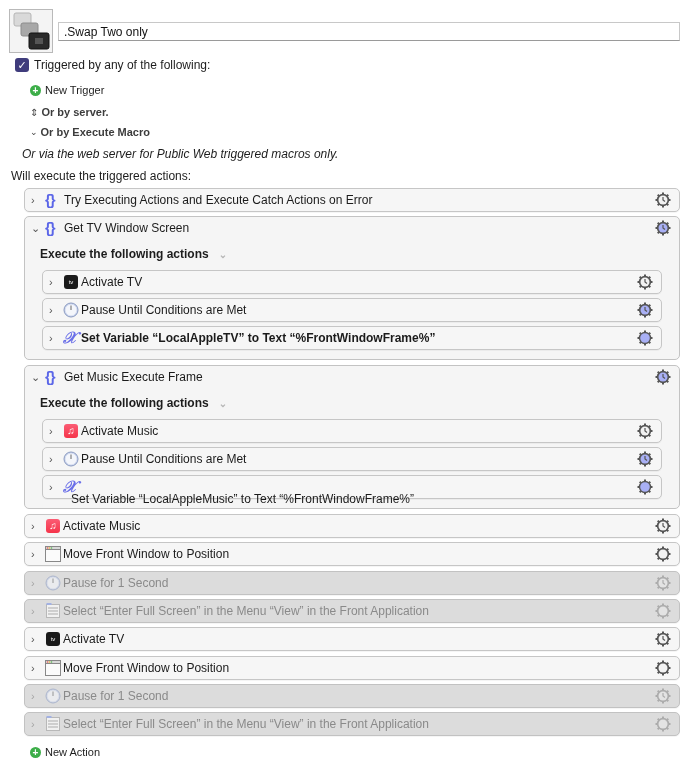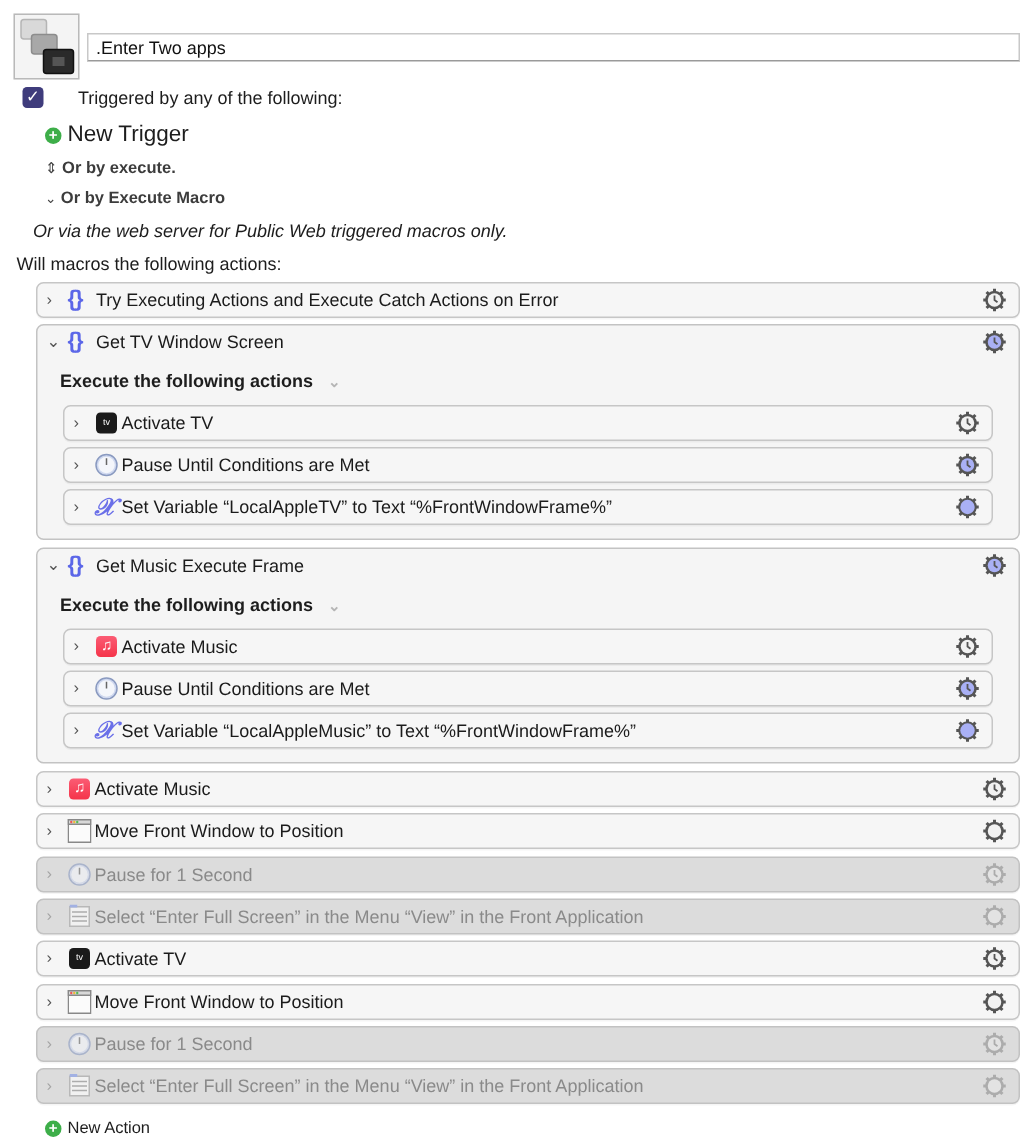--- a/index.html
+++ b/index.html
@@ -54,39 +54,39 @@
 <body>
 
 <div class="abs macro-icon">
   <svg width="44" height="44" viewBox="0 0 44 44">
     <rect x="4" y="3" width="17" height="13" rx="2" fill="#d9d9d9" stroke="#b5b5b5"></rect>
     <rect x="11" y="13" width="17" height="13" rx="2" fill="#a8a8a8" stroke="#8c8c8c"></rect>
     <rect x="19" y="23" width="20" height="16" rx="2" fill="#2a2a2a" stroke="#111"></rect>
     <rect x="25" y="28" width="8" height="6" fill="#555"></rect>
   </svg>
 </div>
-<div class="abs title-input">.Enter Two apps</div>
+<div class="abs title-input">.Swap Two only</div>
 
 <div class="abs checkbox">✓</div>
-<div class="abs label" style="left:52px; top:57px;">Triggered by any of the following:</div>
+<div class="abs label" style="left:34px; top:57px;">Triggered by any of the following:</div>
 
 <div class="abs" style="left:30px; top:82px; display:flex; align-items:center; gap:4px;">
   <div class="plus-icon">+</div>
-  <span class="label" style="font-size:15px;">New Trigger</span>
+  <span class="label" style="font-size:11px;">New Trigger</span>
 </div>
 <div class="abs" style="left:30px; top:104px; display:flex; align-items:center; gap:3px;">
   <span style="font-size:10px;color:#444;">⇕</span>
-  <span class="label bold">Or by execute.</span>
+  <span class="label bold">Or by server.</span>
 </div>
 <div class="abs" style="left:30px; top:124px; display:flex; align-items:center; gap:3px;">
   <span style="font-size:9px;color:#444;">⌄</span>
   <span class="label bold">Or by Execute Macro</span>
 </div>
 <div class="abs label" style="left:22px; top:146px;font-style:italic;">Or via the web server for Public Web triggered macros only.</div>
-<div class="abs label" style="left:11px; top:168px;">Will macros the following actions:</div>
+<div class="abs label" style="left:11px; top:168px;">Will execute the triggered actions:</div>
 
 <div class="row" style="left:24px; top:188px; width:656px;">
   <span class="chev">›</span>
   <span class="ricon brace">{}</span>
   <span class="rtext">Try Executing Actions and Execute Catch Actions on Error</span>
   <svg class="gear" viewBox="0 0 16 16">
       <g fill="#555">
         <circle cx="8" cy="8" r="6.2"></circle>
       </g>
       <circle cx="8" cy="8" r="4.5" fill="#f2f2f2"></circle>
@@ -167,21 +167,21 @@
           <line x1="2.7" y1="2.7" x2="4.1" y2="4.1"></line>
           <line x1="11.9" y1="11.9" x2="13.3" y2="13.3"></line>
           <line x1="2.7" y1="13.3" x2="4.1" y2="11.9"></line>
           <line x1="11.9" y1="4.1" x2="13.3" y2="2.7"></line>
         </g>
       </svg>
   </div>
   <div class="row" style="left:17px; top:109px; width:620px;">
     <span class="chev">›</span>
     <span class="ricon xvar">𝒳</span>
-    <span class="rtext" style="left:38px;">Set Variable “LocalAppleTV” to Text “%FrontWindowFrame%”</span>
+    <span class="rtext" style="left:38px;font-weight:bold;">Set Variable “LocalAppleTV” to Text “%FrontWindowFrame%”</span>
     <svg class="gear" viewBox="0 0 16 16">
         <circle cx="8" cy="8" r="6.2" fill="#555"></circle>
         <circle cx="8" cy="8" r="4.8" fill="#a9b0f5"></circle>
         <g stroke="#555" stroke-width="2">
           <line x1="8" y1="0.5" x2="8" y2="2.5"></line>
           <line x1="8" y1="13.5" x2="8" y2="15.5"></line>
           <line x1="0.5" y1="8" x2="2.5" y2="8"></line>
           <line x1="13.5" y1="8" x2="15.5" y2="8"></line>
           <line x1="2.7" y1="2.7" x2="4.1" y2="4.1"></line>
           <line x1="11.9" y1="11.9" x2="13.3" y2="13.3"></line>
@@ -255,21 +255,21 @@
           <line x1="2.7" y1="2.7" x2="4.1" y2="4.1"></line>
           <line x1="11.9" y1="11.9" x2="13.3" y2="13.3"></line>
           <line x1="2.7" y1="13.3" x2="4.1" y2="11.9"></line>
           <line x1="11.9" y1="4.1" x2="13.3" y2="2.7"></line>
         </g>
       </svg>
   </div>
   <div class="row" style="left:17px; top:109px; width:620px;">
     <span class="chev">›</span>
     <span class="ricon xvar">𝒳</span>
-    <span class="rtext" style="left:38px;">Set Variable “LocalAppleMusic” to Text “%FrontWindowFrame%”</span>
+    <span class="rtext" style="left:28px;margin-top:12px;">Set Variable “LocalAppleMusic” to Text “%FrontWindowFrame%”</span>
     <svg class="gear" viewBox="0 0 16 16">
         <circle cx="8" cy="8" r="6.2" fill="#555"></circle>
         <circle cx="8" cy="8" r="4.8" fill="#a9b0f5"></circle>
         <g stroke="#555" stroke-width="2">
           <line x1="8" y1="0.5" x2="8" y2="2.5"></line>
           <line x1="8" y1="13.5" x2="8" y2="15.5"></line>
           <line x1="0.5" y1="8" x2="2.5" y2="8"></line>
           <line x1="13.5" y1="8" x2="15.5" y2="8"></line>
           <line x1="2.7" y1="2.7" x2="4.1" y2="4.1"></line>
           <line x1="11.9" y1="11.9" x2="13.3" y2="13.3"></line>

